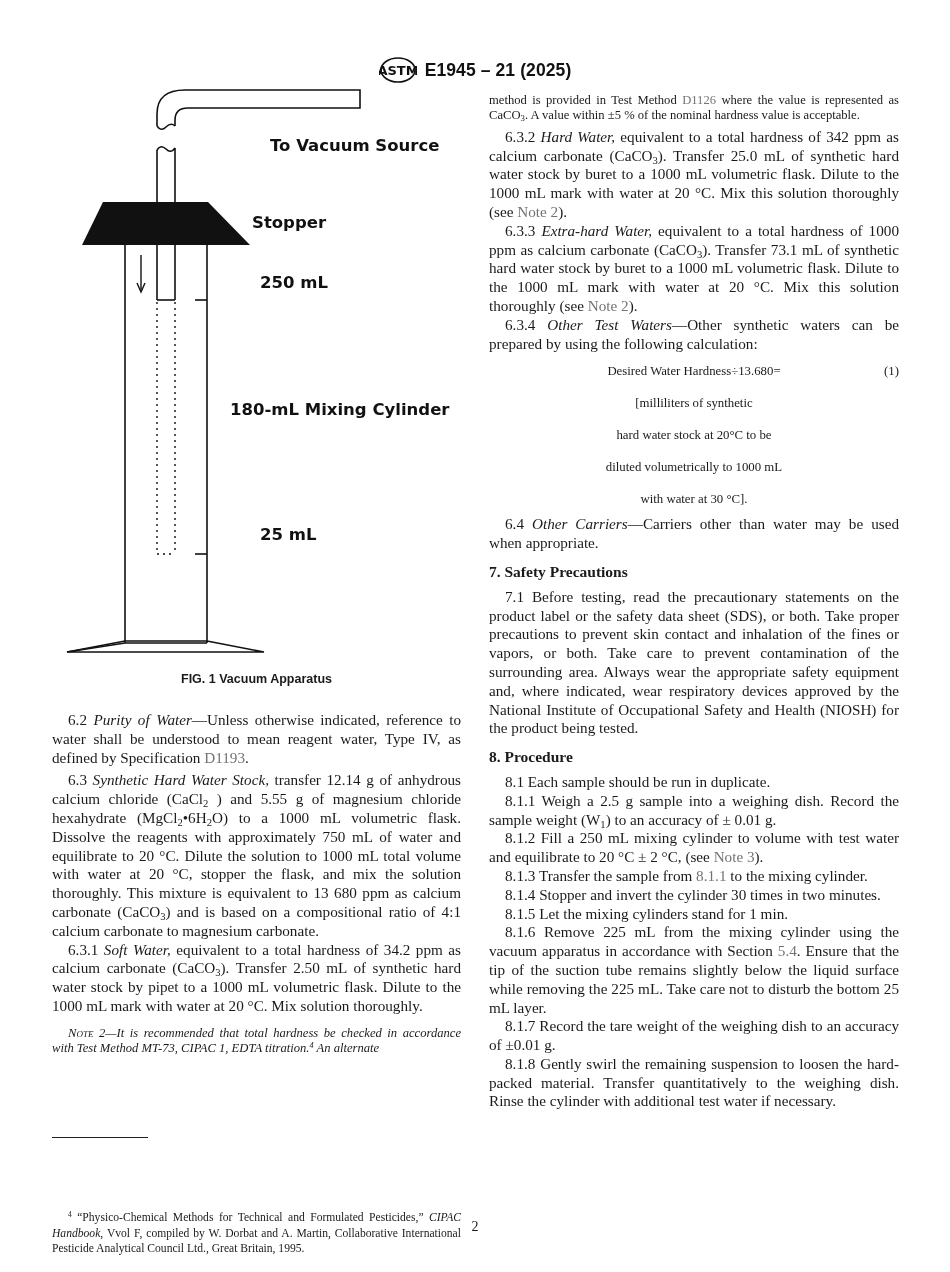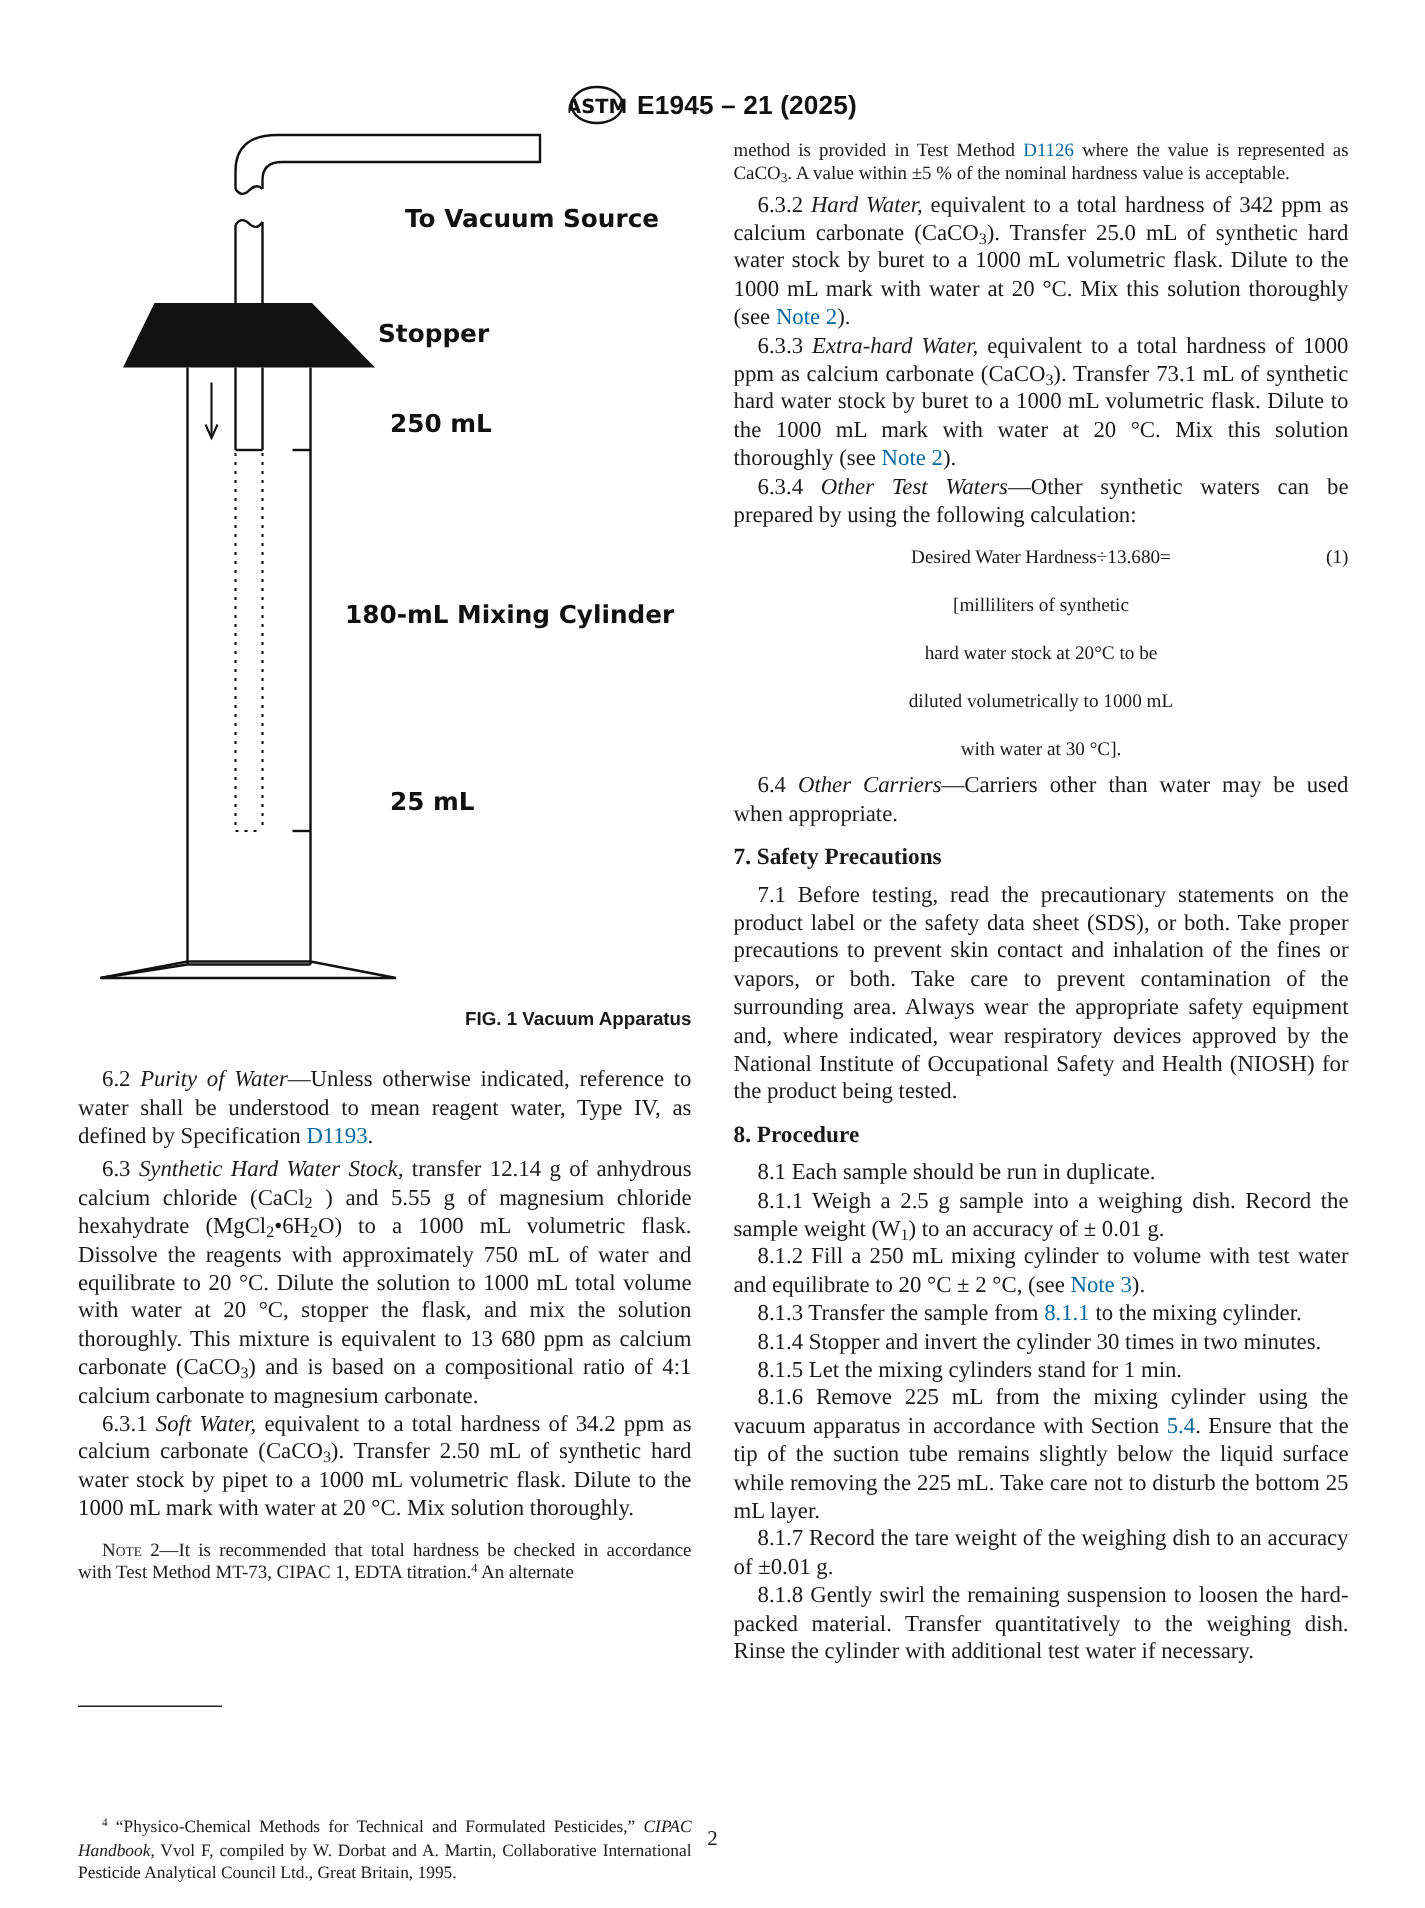--- a/index.html
+++ b/index.html
@@ -10,31 +10,31 @@
   .logo { width: 38px; height: 30px; }
   .doc-id { font-family: "Liberation Sans", "DejaVu Sans", sans-serif; font-weight: bold;
             font-size: 17.5px; color: #111; letter-spacing: 0.1px; }
   .col { position: absolute; font-size: 15.2px; line-height: 18.8px; text-align: justify; }
   .col-left { left: 52px; width: 409px; }
   .col-right { left: 489px; width: 410px; }
   p { margin: 0; }
   .para { text-indent: 16px; }
   .note { font-size: 12.6px; line-height: 15.4px; text-indent: 16px; }
   .note-label { font-variant: small-caps; }
-  .link { color: #0369a1; }
+  .link { color: #737373; }
   .it { font-style: italic; }
   sub { font-size: 0.7em; vertical-align: -0.25em; line-height: 0; }
   sup { font-size: 0.65em; vertical-align: 0.5em; line-height: 0; }
   .section-head { font-weight: bold; font-size: 15.5px; }
   .eq-row { position: relative; font-size: 12.8px; text-align: center; height: 32px; line-height: 32px; }
   .eq-num { position: absolute; right: 0; top: 0; }
   .figure { position: absolute; left: 60px; top: 80px; width: 400px; height: 580px; }
   .fig-label { position: absolute; font-family: "DejaVu Sans", "Liberation Sans", sans-serif;
                font-weight: bold; font-size: 16.5px; color: #111; white-space: nowrap; }
-  .fig-caption { position: absolute; top: 672px; left: 52px; width: 409px; text-align: right;
+  .fig-caption { position: absolute; top: 672px; left: 52px; width: 409px; text-align: center;
                  font-family: "Liberation Sans", "DejaVu Sans", sans-serif; font-weight: bold; font-size: 12.5px; }
   .footnote-rule { position: absolute; left: 52px; top: 1137px; width: 96px; border-top: 1px solid #222; }
   .footnote { position: absolute; left: 52px; top: 1210px; width: 409px; font-size: 11.6px;
               line-height: 15.5px; text-align: justify; text-indent: 16px; }
   .page-num { position: absolute; top: 1219px; left: 0; width: 950px; text-align: center; font-size: 14px; }
 </style>
 </head>
 <body>
 
 <div class="header">
@@ -89,21 +89,21 @@
 <div class="col col-left" style="top:711px;">
   <p class="para">
     <span>6.2</span>&nbsp;<span class="it">Purity of Water</span><span>—Unless otherwise indicated, reference to water shall be understood to mean reagent water, Type IV, as defined by Specification </span><span class="link">D1193</span><span>.</span>
   </p>
   <p class="para" style="margin-top:4px;">
     <span>6.3</span>&nbsp;<span class="it">Synthetic Hard Water Stock,</span><span> transfer 12.14 g of anhydrous calcium chloride (CaCl</span><sub>2</sub><span> ) and 5.55 g of magnesium chloride hexahydrate (MgCl</span><sub>2</sub><span>•6H</span><sub>2</sub><span>O) to a 1000 mL volumetric flask. Dissolve the reagents with approximately 750 mL of water and equilibrate to 20 °C. Dilute the solution to 1000 mL total volume with water at 20 °C, stopper the flask, and mix the solution thoroughly. This mixture is equivalent to 13 680 ppm as calcium carbonate (CaCO</span><sub>3</sub><span>) and is based on a compositional ratio of 4:1 calcium carbonate to magnesium carbonate.</span>
   </p>
   <p class="para">
     <span>6.3.1</span>&nbsp;<span class="it">Soft Water,</span><span> equivalent to a total hardness of 34.2 ppm as calcium carbonate (CaCO</span><sub>3</sub><span>). Transfer 2.50 mL of synthetic hard water stock by pipet to a 1000 mL volumetric flask. Dilute to the 1000 mL mark with water at 20 °C. Mix solution thoroughly.</span>
   </p>
-  <p class="note" style="margin-top:10px;">
+  <p class="note" style="margin-top:10px;font-style:italic;">
     <span class="note-label">Note 2</span><span>—It is recommended that total hardness be checked in accordance with Test Method MT-73, CIPAC 1, EDTA titration.</span><sup>4</sup><span> An alternate</span>
   </p>
 </div>
 
 <div class="footnote-rule"></div>
 <p class="footnote">
   <sup>4</sup><span> “Physico-Chemical Methods for Technical and Formulated Pesticides,” </span><span class="it">CIPAC Handbook</span><span>, Vvol F, compiled by W. Dorbat and A. Martin, Collaborative International Pesticide Analytical Council Ltd., Great Britain, 1995.</span>
 </p>
 
 <div class="col col-right" style="top:93px;">

